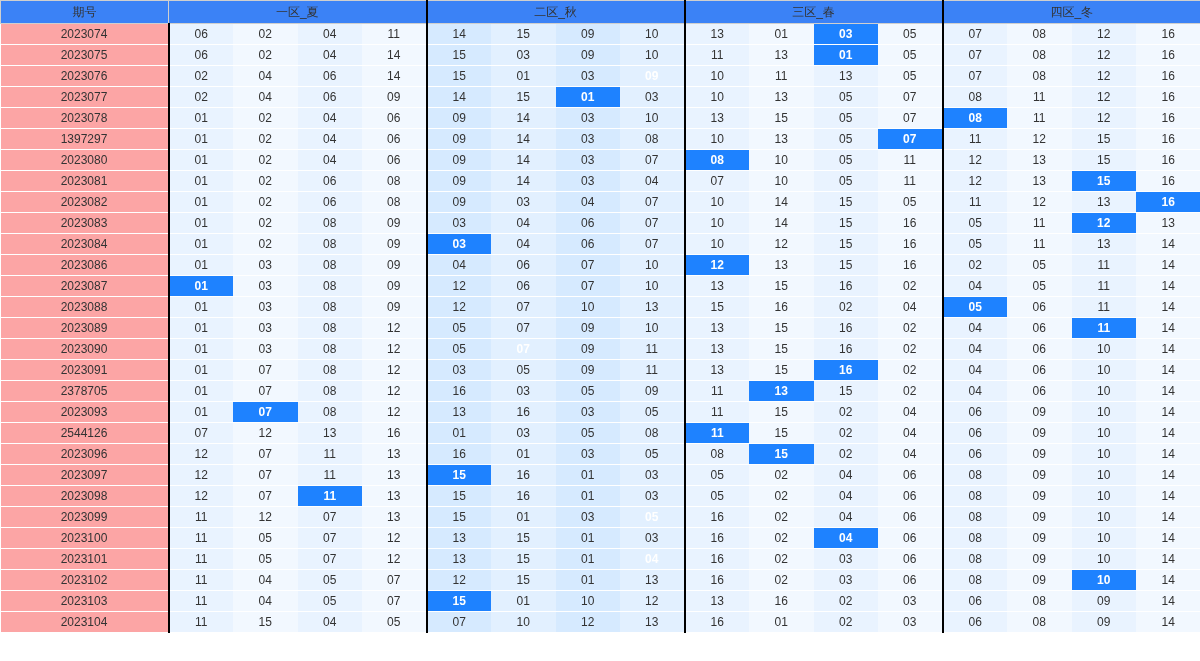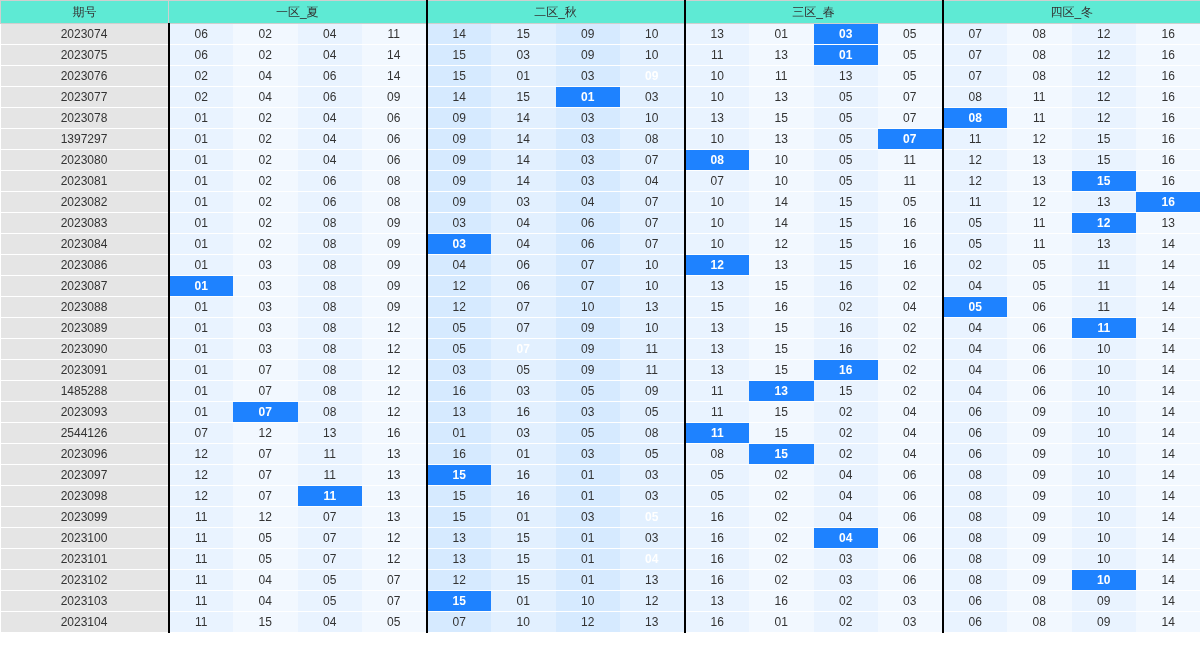--- a/index.html
+++ b/index.html
@@ -16,34 +16,34 @@
     table-layout: fixed;
   }
   .table th, .table td {
     padding: 0;
     text-align: center;
     height: 20px;
     line-height: 20px;
     border-bottom: 1px solid #fff;
   }
   .hdr th {
-    background: #5eead4;
+    background: #3b82f6;
     border: 1px solid #cfcfcf;
     font-weight: normal;
     height: 22px;
     line-height: 22px;
   }
   .period-col {
     width: 168px;
     background: #fff;
     border-right: 2px solid #000;
   }
   .period-cell {
     width: 168px;
-    background: #e5e5e5;
+    background: #fca5a5;
     border-right: 2px solid #000;
   }
   .zone-sep {
     border-right: 2px solid #000 !important;
   }
   td.num {
     width: 64px;
     background: #e9f3ff;
   }
   td.num:nth-child(odd) {
@@ -392,21 +392,21 @@
         <td class="num">13</td>
         <td class="num">15</td>
         <td class="num hl">16</td>
         <td class="num zone-sep">02</td>
         <td class="num">04</td>
         <td class="num">06</td>
         <td class="num">10</td>
         <td class="num">14</td>
       </tr>
       <tr>
-        <td class="period-cell">1485288</td>
+        <td class="period-cell">2378705</td>
         <td class="num">01</td>
         <td class="num">07</td>
         <td class="num">08</td>
         <td class="num zone-sep">12</td>
         <td class="num z2">16</td>
         <td class="num z2 alt">03</td>
         <td class="num z2">05</td>
         <td class="num z2 alt zone-sep">09</td>
         <td class="num">11</td>
         <td class="num hl">13</td>

